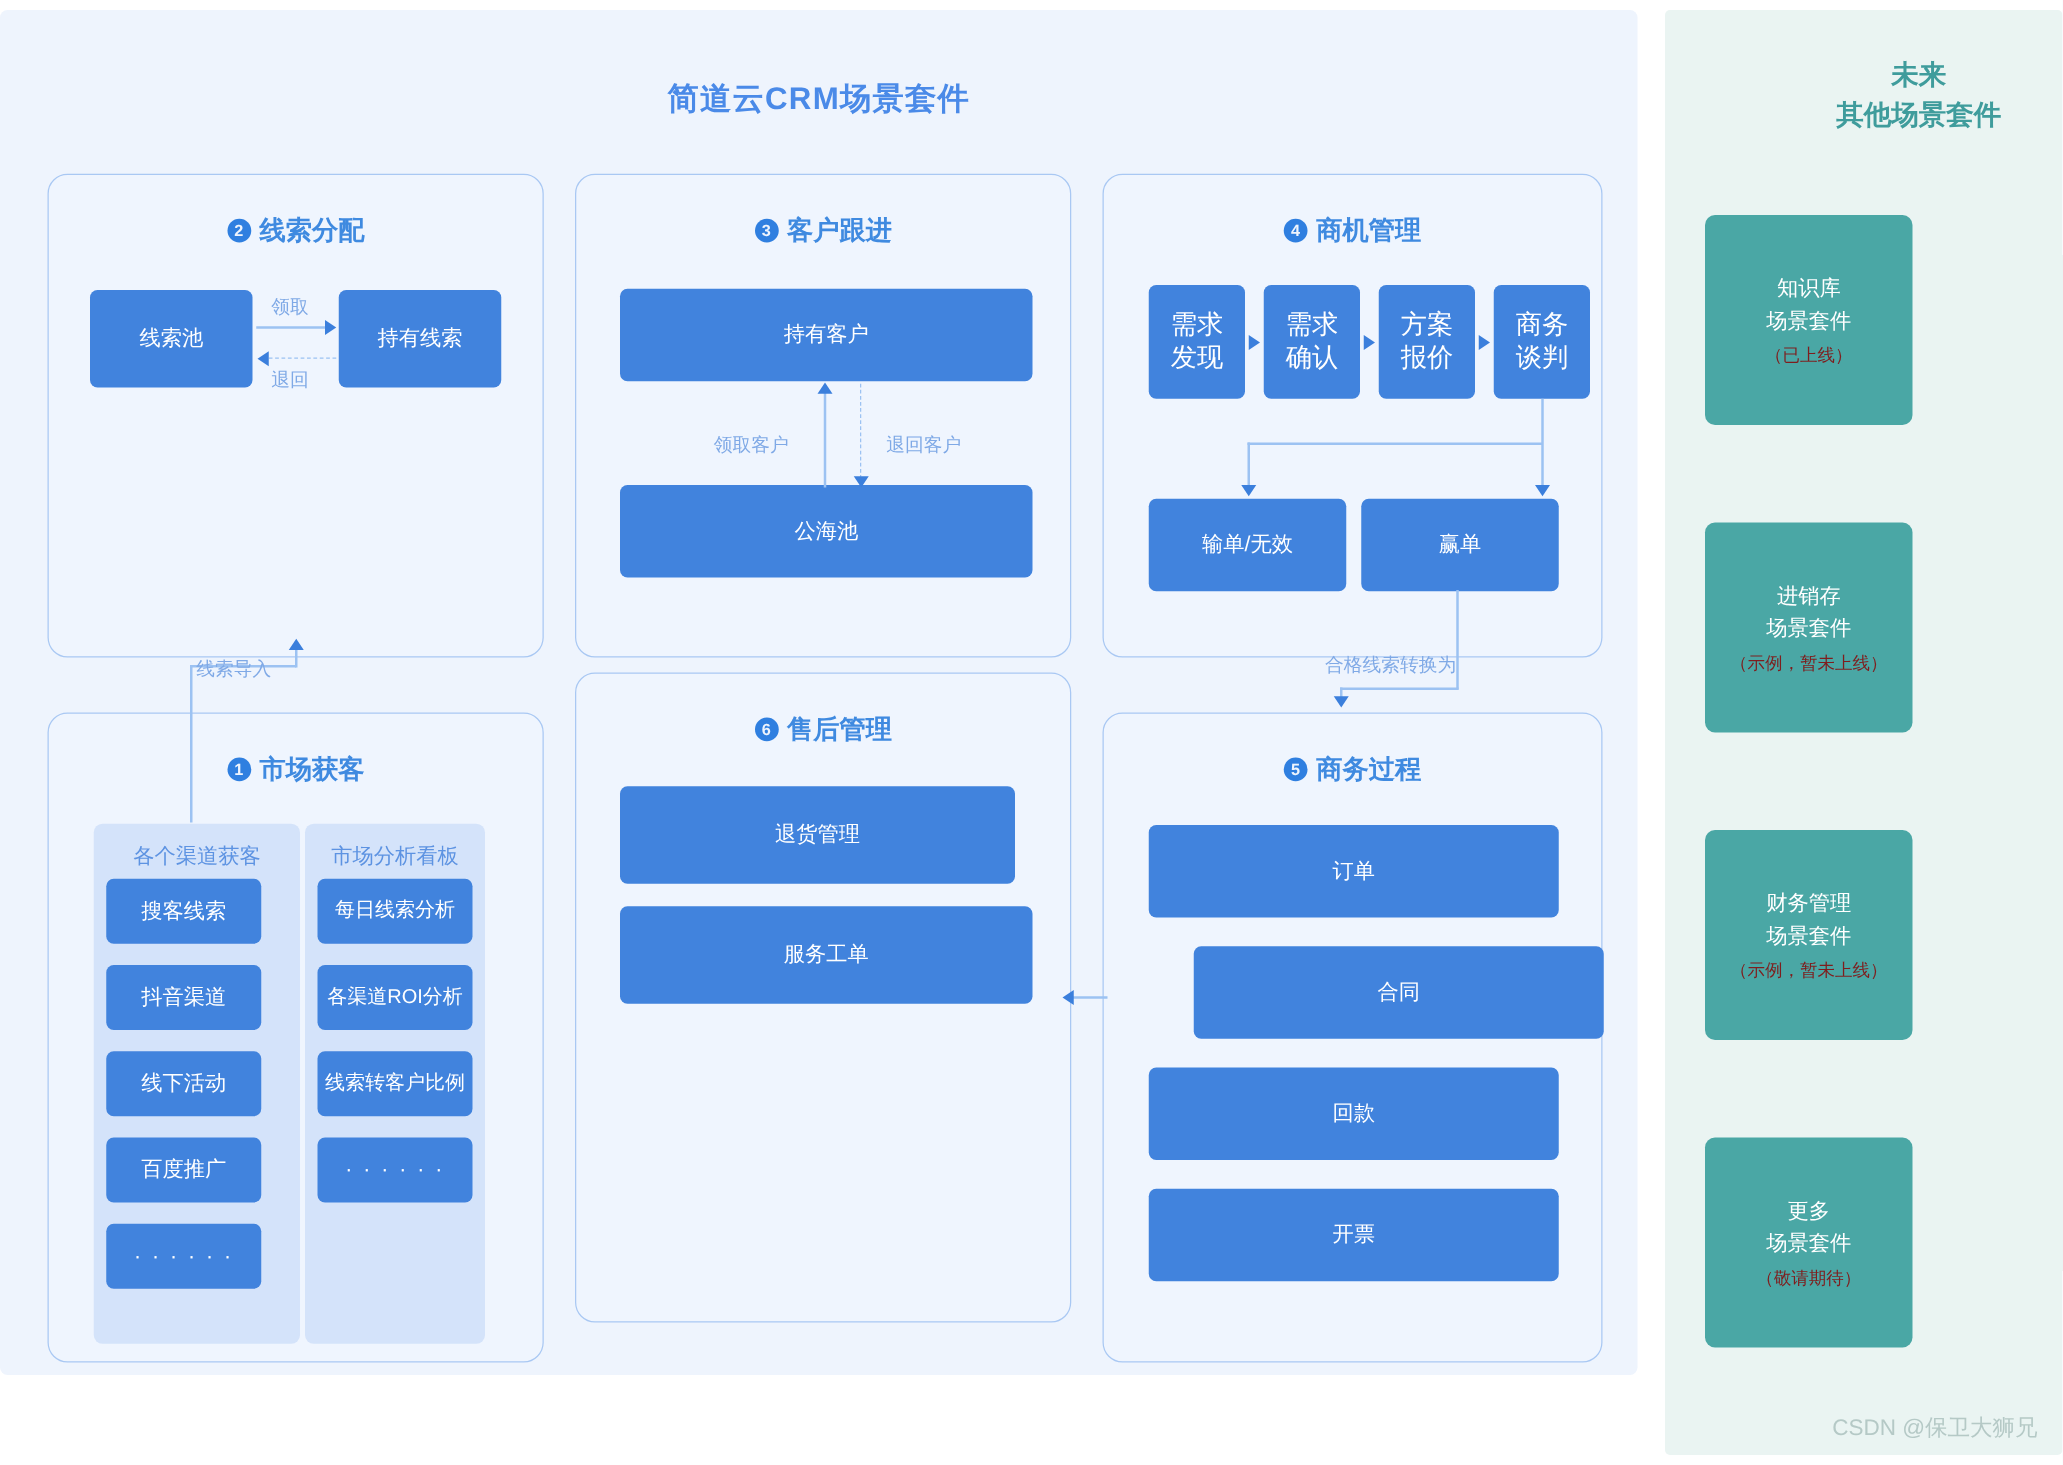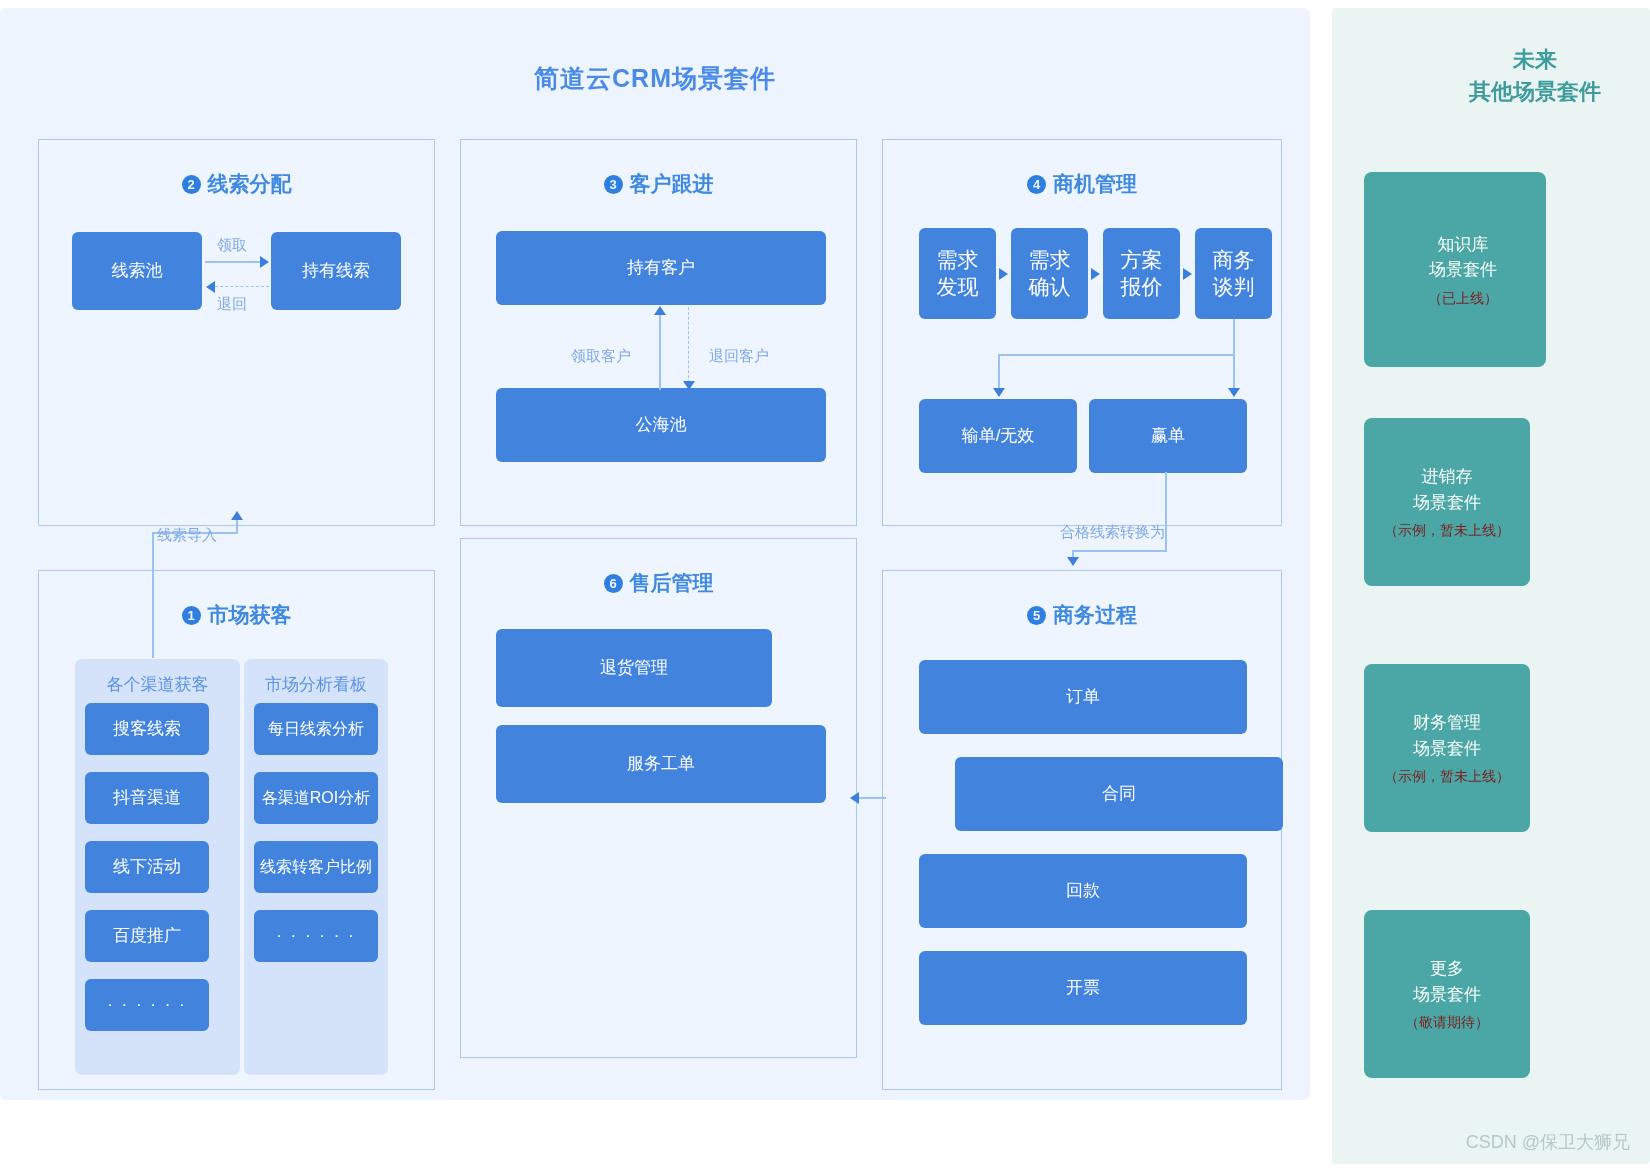--- a/index.html
+++ b/index.html
@@ -15,21 +15,21 @@
     position:absolute;left:0;top:8px;width:1310px;height:1092px;
     background:#eef4fd;border-radius:6px;
   }
   .crm-title{
     position:absolute;left:0;top:54px;width:1310px;text-align:center;
     font-size:25px;font-weight:bold;color:#4a8ae8;letter-spacing:1px;
   }
 
   
   .panel{
-    position:absolute;border:1px solid #a9c8f3;border-radius:0;
+    position:absolute;border:1px solid #a9c8f3;border-radius:16px;
     background:#eff5fe;
   }
   .panel-title{
     position:absolute;left:0;top:30px;width:100%;text-align:center;
     font-size:21px;font-weight:bold;color:#3f8ae0;
   }
   .panel-title .num{
     display:inline-block;width:19px;height:19px;line-height:19px;
     border-radius:50%;background:#2f7fe0;color:#eef4fd;
     font-size:13px;font-weight:bold;text-align:center;
@@ -190,21 +190,21 @@
         <div class="node" style="left:10px;top:113px;width:124px;height:52px;font-size:16px;">各渠道ROI分析</div>
         <div class="node" style="left:10px;top:182px;width:124px;height:52px;font-size:16px;">线索转客户比例</div>
         <div class="node" style="left:10px;top:251px;width:124px;height:52px;font-size:17px;letter-spacing:2px;">· · · · · ·</div>
       </div>
     </div>
 
     <div class="panel" style="left:460px;top:530px;width:395px;height:518px;">
       <div class="panel-title">
         <span class="num">6</span><span>售后管理</span>
       </div>
-      <div class="node" style="left:35px;top:90px;width:276px;height:78px;">退货管理</div>
+      <div class="node" style="left:35px;top:90px;width:316px;height:78px;">退货管理</div>
       <div class="node" style="left:35px;top:186px;width:330px;height:78px;">服务工单</div>
     </div>
 
     <div class="panel" style="left:882px;top:562px;width:398px;height:518px;">
       <div class="panel-title">
         <span class="num">5</span><span>商务过程</span>
       </div>
       <div class="node" style="left:36px;top:89px;width:328px;height:74px;">订单</div>
       <div class="node" style="left:36px;top:186px;width:328px;height:74px;margin-left:36px;">合同</div>
       <div class="node" style="left:36px;top:283px;width:328px;height:74px;">回款</div>
@@ -227,21 +227,21 @@
     <div class="arrow left" style="left:850px;top:784px;"></div>
 
   </div>
 
   <div class="future-col">
     <div class="future-title">
       <div>未来</div>
       <div>其他场景套件</div>
     </div>
 
-    <div class="future-card" style="top:164px;height:195px;padding-left:16px;">
+    <div class="future-card" style="top:164px;height:168px;">
       <div class="fc-main">
         <div>知识库</div>
         <div>场景套件</div>
       </div>
       <div class="fc-sub">（已上线）</div>
     </div>
 
     <div class="future-card" style="top:410px;height:168px;">
       <div class="fc-main">
         <div>进销存</div>

